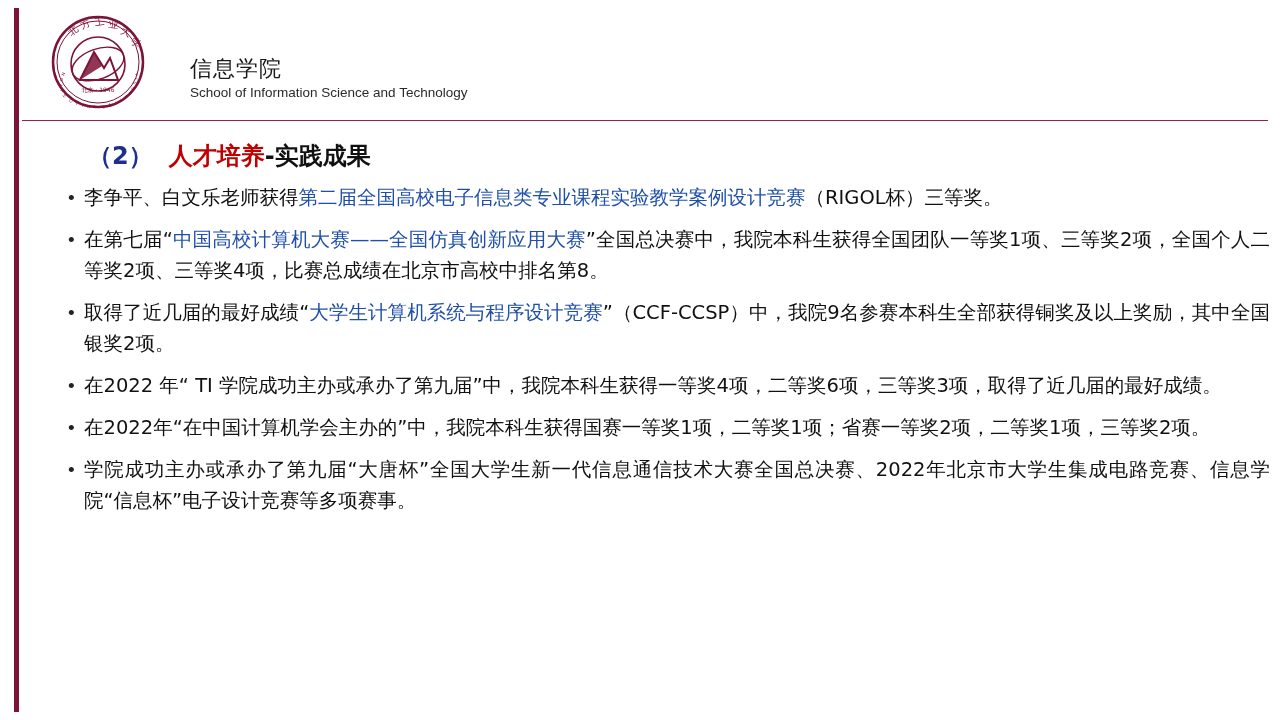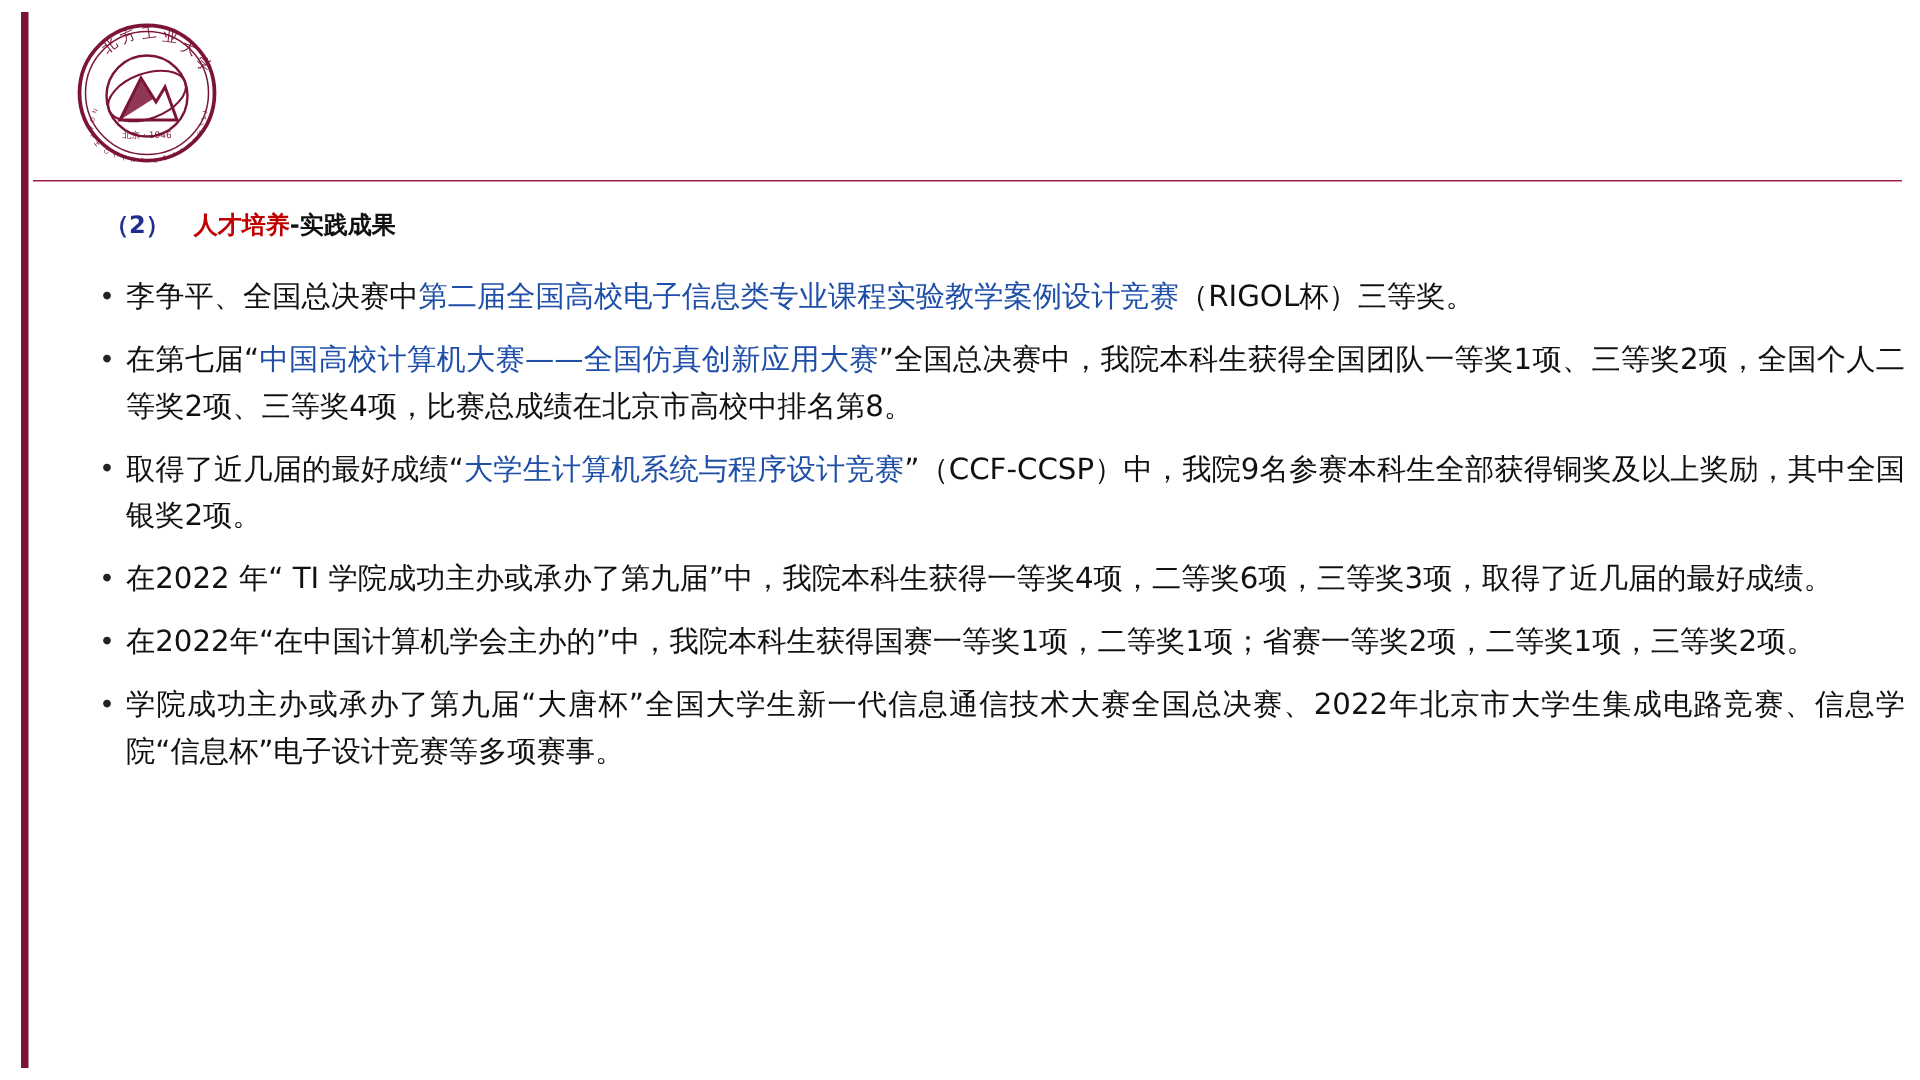--- a/index.html
+++ b/index.html
@@ -66,23 +66,23 @@
     font-size: 13.5px;
     color: #2a2a2a;
     line-height: 18px;
     margin-top: 2px;
     font-family: "Liberation Sans", sans-serif;
   }
 
   
   .slide-title {
     position: absolute;
-    left: 70px;
+    left: 88px;
     top: 140px;
-    font-size: 16px;
+    font-size: 24px;
     font-weight: bold;
     font-family: "DejaVu Sans", sans-serif;
     white-space: nowrap;
   }
   .title-num { color: #1f2f8f; }
   .title-main { color: #c00000; margin-left: 16px; }
   .title-sub { color: #111111; }
 
   
   .content {
@@ -164,32 +164,36 @@
         <text x="104" y="79" transform="rotate(52 104 79)">R</text>
         <text x="107" y="74" transform="rotate(60 107 74)">S</text>
         <text x="109" y="69" transform="rotate(68 109 69)">I</text>
         <text x="110" y="64" transform="rotate(76 110 64)">T</text>
         <text x="111" y="59" transform="rotate(84 111 59)">Y</text>
       </g>
       <text x="74" y="78" text-anchor="middle" fill="#7b1437" font-family="DejaVu Sans, sans-serif" font-size="6">北京 · 1946</text>
     </svg>
   </div>
 
+  <div class="school-names">
+    <div class="school-cn">信息学院</div>
+    <div class="school-en">School of Information Science and Technology</div>
+  </div>
 
   <div class="header-rule"></div>
 </div>
 
 <div class="slide-title">
   <span class="title-num">（2）</span><span class="title-main">人才培养</span><span class="title-sub">-</span><span class="title-sub">实践成果</span>
 </div>
 
 <div class="content">
     <div class="bullet-row">
       <div class="bullet-dot">•</div>
-      <div class="bullet-text"><span class="plain">李争平、全国总决赛中</span><span class="blue">第二届全国高校电子信息类专业课程实验教学案例设计竞赛</span><span class="plain">（RIGOL杯）三等奖。</span></div>
+      <div class="bullet-text"><span class="plain">李争平、白文乐老师获得</span><span class="blue">第二届全国高校电子信息类专业课程实验教学案例设计竞赛</span><span class="plain">（RIGOL杯）三等奖。</span></div>
     </div>
     <div class="bullet-row">
       <div class="bullet-dot">•</div>
       <div class="bullet-text"><span class="plain">在第七届“</span><span class="blue">中国高校计算机大赛——全国仿真创新应用大赛</span><span class="plain">”全国总决赛中，我院本科生获得全国团队一等奖1项、三等奖2项，全国个人二等奖2项、三等奖4项，比赛总成绩在北京市高校中排名第8。</span></div>
     </div>
     <div class="bullet-row">
       <div class="bullet-dot">•</div>
       <div class="bullet-text"><span class="plain">取得了近几届的最好成绩“</span><span class="blue">大学生计算机系统与程序设计竞赛</span><span class="plain">”（CCF-CCSP）中，我院9名参赛本科生全部获得铜奖及以上奖励，其中全国银奖2项。</span></div>
     </div>
     <div class="bullet-row">

